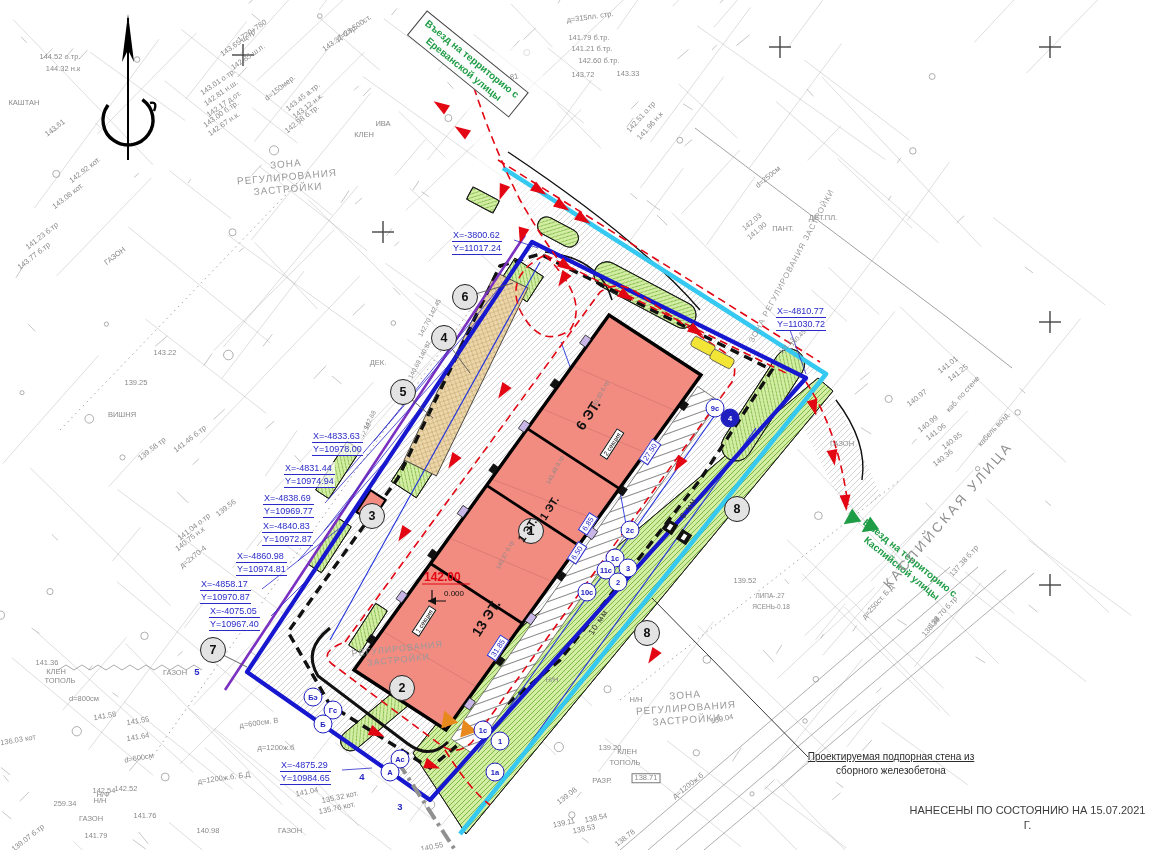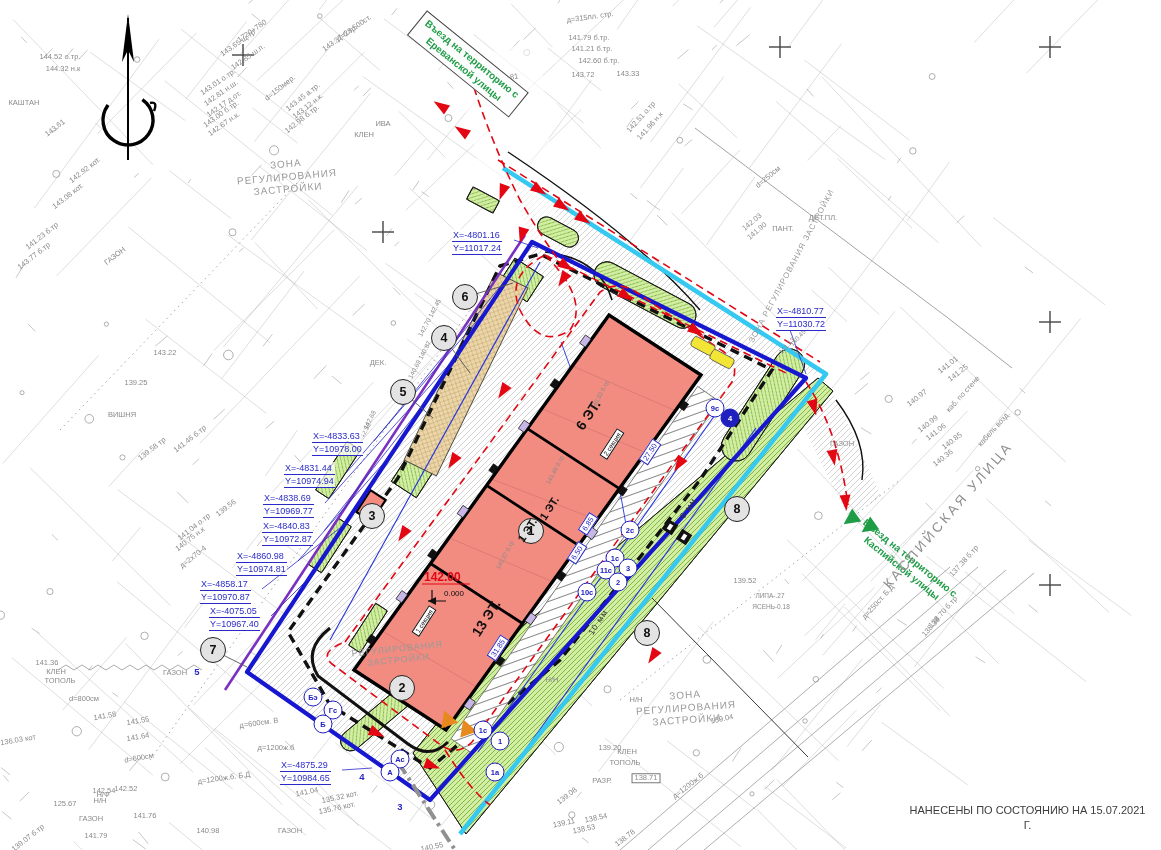--- a/index.html
+++ b/index.html
@@ -616,21 +616,21 @@
       <div class="slabel" style="left: 175px; top: 673px; --r: 0deg;">ГАЗОН</div>
       <div class="slabel" style="left: 105px; top: 716px; --r: -10deg;">141.58</div>
       <div class="slabel" style="left: 138px; top: 721px; --r: -10deg;">141.55</div>
       <div class="slabel" style="left: 138px; top: 737px; --r: -10deg;">141.64</div>
       <div class="slabel" style="left: 139px; top: 758px; --r: -10deg;">d=600см</div>
       <div class="slabel" style="left: 18px; top: 740px; --r: -10deg;">136.03 кот</div>
       <div class="slabel" style="left: 103px; top: 779px; margin-top: 16px; --r: 0deg;">Н/Ф</div>
       <div class="slabel" style="left: 104px; top: 791px; --r: 0deg;">142.54</div>
       <div class="slabel" style="left: 126px; top: 789px; --r: 0deg;">142.52</div>
       <div class="slabel" style="left: 100px; top: 801px; --r: 0deg;">Н/Н</div>
-      <div class="slabel" style="left: 65px; top: 804px; --r: 0deg;">125.67</div>
+      <div class="slabel" style="left: 65px; top: 804px; --r: 0deg;">259.34</div>
       <div class="slabel" style="left: 91px; top: 819px; --r: 0deg;">ГАЗОН</div>
       <div class="slabel" style="left: 145px; top: 816px; --r: 0deg;">141.76</div>
       <div class="slabel" style="left: 96px; top: 836px; --r: 0deg;">141.79</div>
       <div class="slabel" style="left: 28px; top: 838px; --r: -38deg;">139.07 б.тр</div>
       <div class="slabel" style="left: 208px; top: 831px; --r: 0deg;">140.98</div>
       <div class="slabel" style="left: 290px; top: 831px; --r: 0deg;">ГАЗОН</div>
       <div class="slabel" style="left: 307px; top: 792px; --r: -12deg;">141.04</div>
       <div class="slabel" style="left: 340px; top: 797px; --r: -12deg;">135.32 кот.</div>
       <div class="slabel" style="left: 337px; top: 808px; --r: -12deg;">135.76 кот.</div>
       <div class="slabel" style="left: 276px; top: 748px; --r: 0deg;">д=1200ж.б</div>
@@ -719,21 +719,21 @@
         <div>ЗАСТРОЙКИ</div>
       </div>
       <div class="zlabel" style="left: 398px; top: 655px; --r: -6deg; font-size: 9px;">
         <div>РЕГУЛИРОВАНИЯ</div>
         <div>ЗАСТРОЙКИ</div>
       </div>
       <div class="zlabel" style="left: 792px; top: 266px; --r: -62deg; font-size: 8px;">
         <div>ЗОНА РЕГУЛИРОВАНИЯ ЗАСТРОЙКИ</div>
       </div>
       <div class="callout" style="left: 452px; top: 229px;">
-        <div>X=-4801.16</div>
+        <div>X=-3800.62</div>
         <div>Y=11017.24</div>
       </div>
       <div class="callout" style="left: 776px; top: 305px;">
         <div>X=-4810.77</div>
         <div>Y=11030.72</div>
       </div>
       <div class="callout" style="left: 312px; top: 430px;">
         <div>X=-4833.63</div>
         <div>Y=10978.00</div>
       </div>
@@ -812,16 +812,20 @@
 
 <div class="entr banded" style="left:468px;top:64px;">
   <div>Въезд на территорию с</div>
   <div>Ереванской улицы</div>
 </div>
 <div class="entr" style="left:906px;top:563px;">
   <div>Въезд на территорию с</div>
   <div>Каспийской улицы</div>
 </div>
 <div class="street" style="left:948px;top:515px;">КАСПИЙСКАЯ УЛИЦА</div>
+<div class="note" id="note1">
+  <div class="l1">Проектируемая подпорная стена из</div>
+  <div>сборного железобетона</div>
+</div>
 <div class="note" id="note2">
   <div>НАНЕСЕНЫ ПО СОСТОЯНИЮ НА 15.07.2021 Г.</div>
 </div>
 </div>
 
 </body></html>

